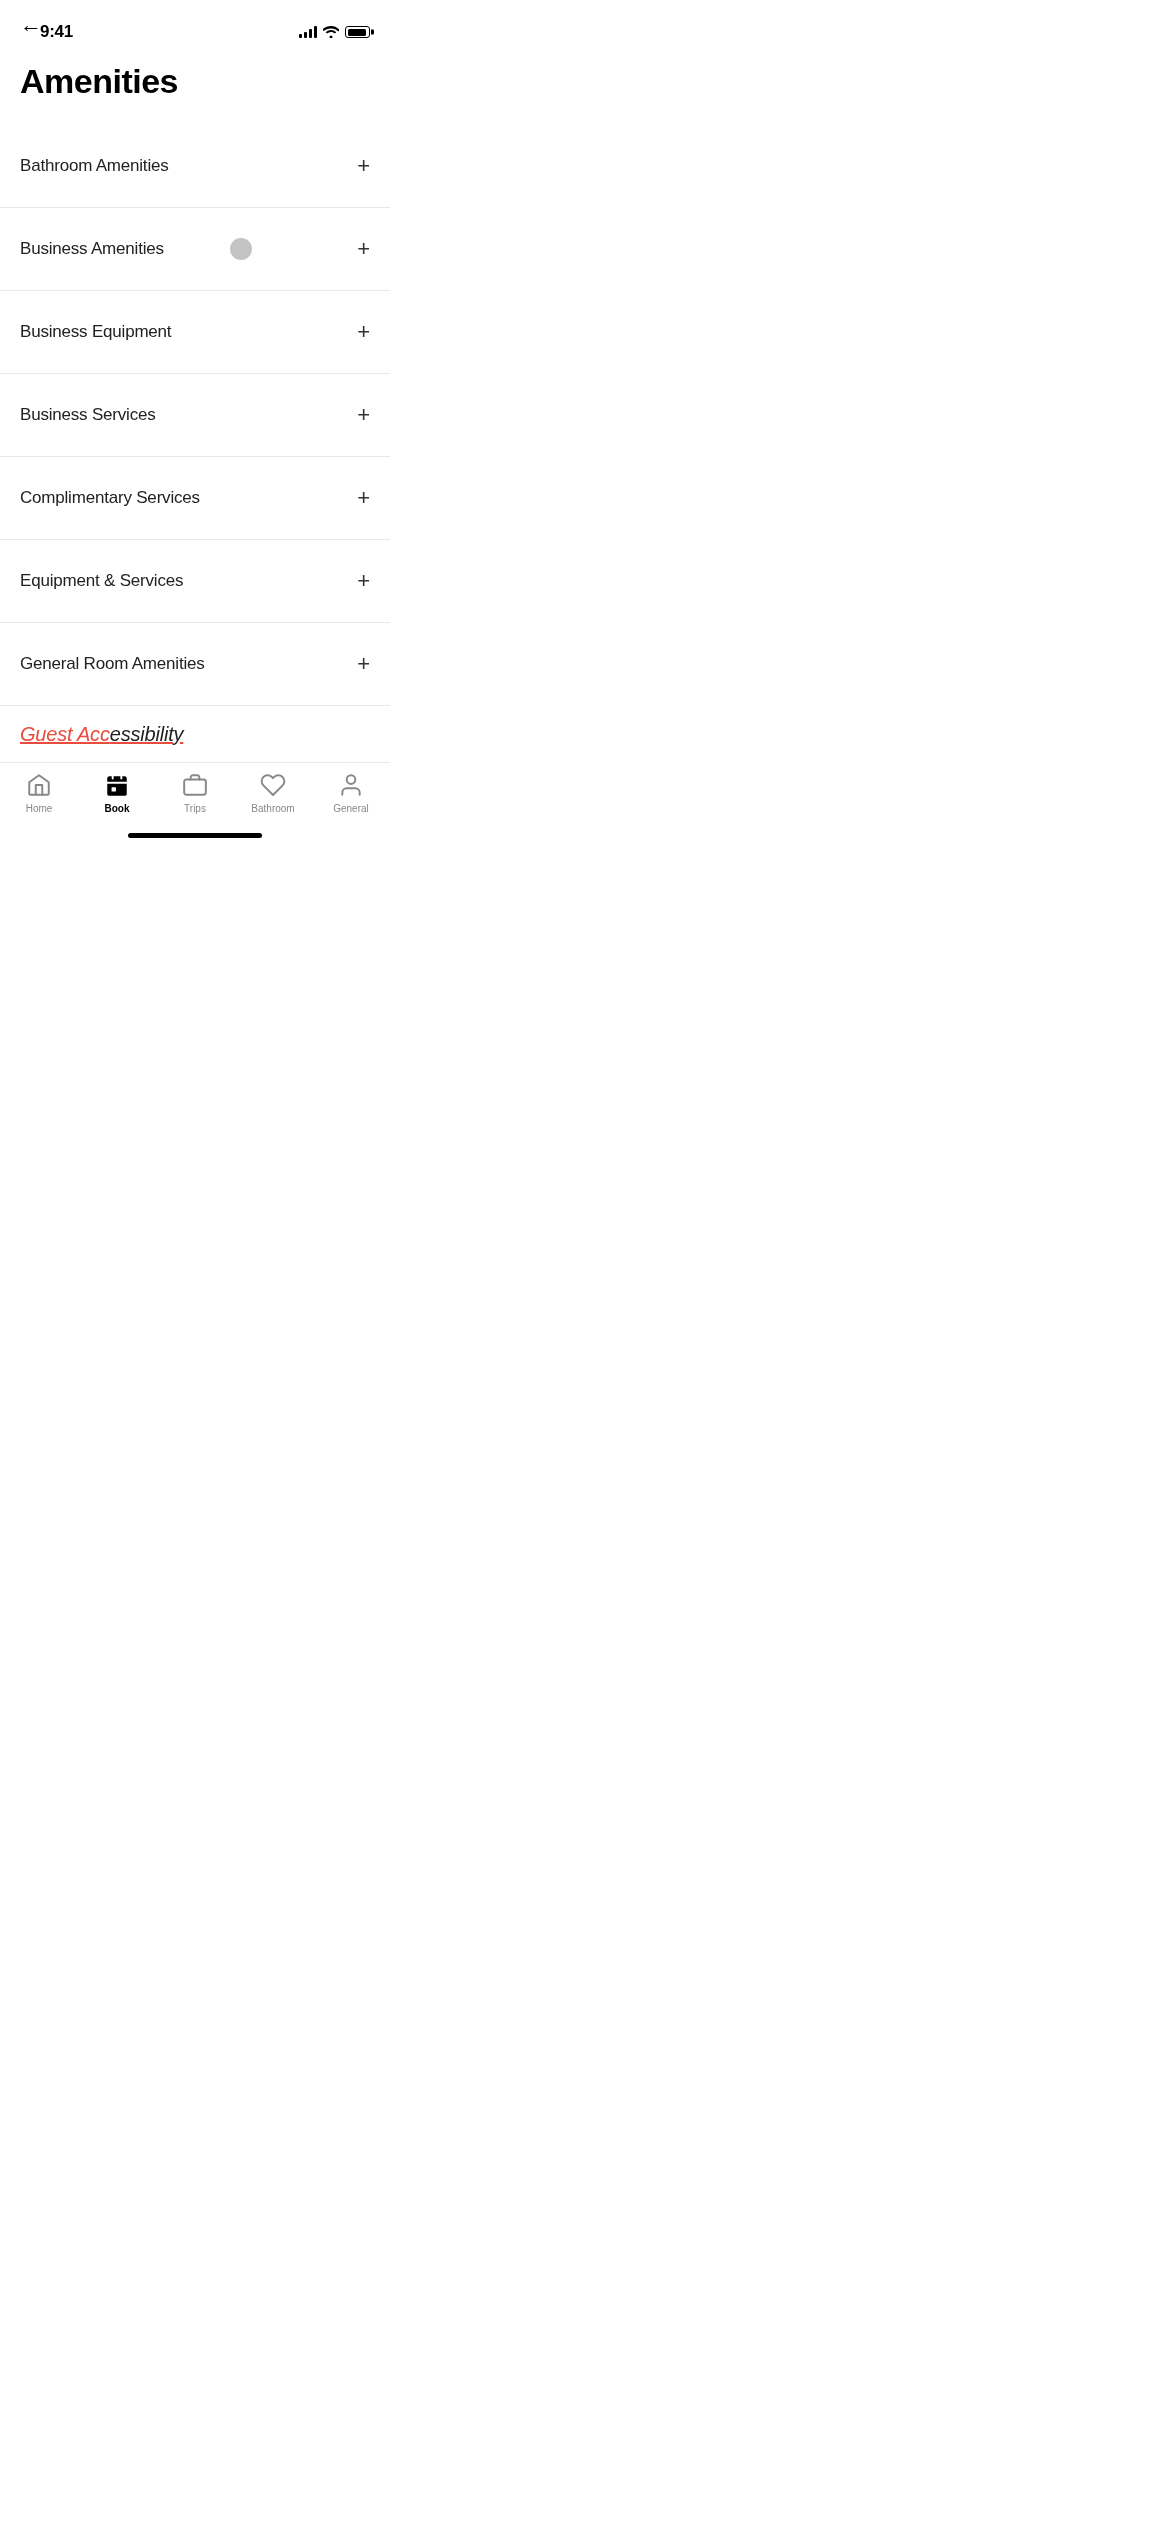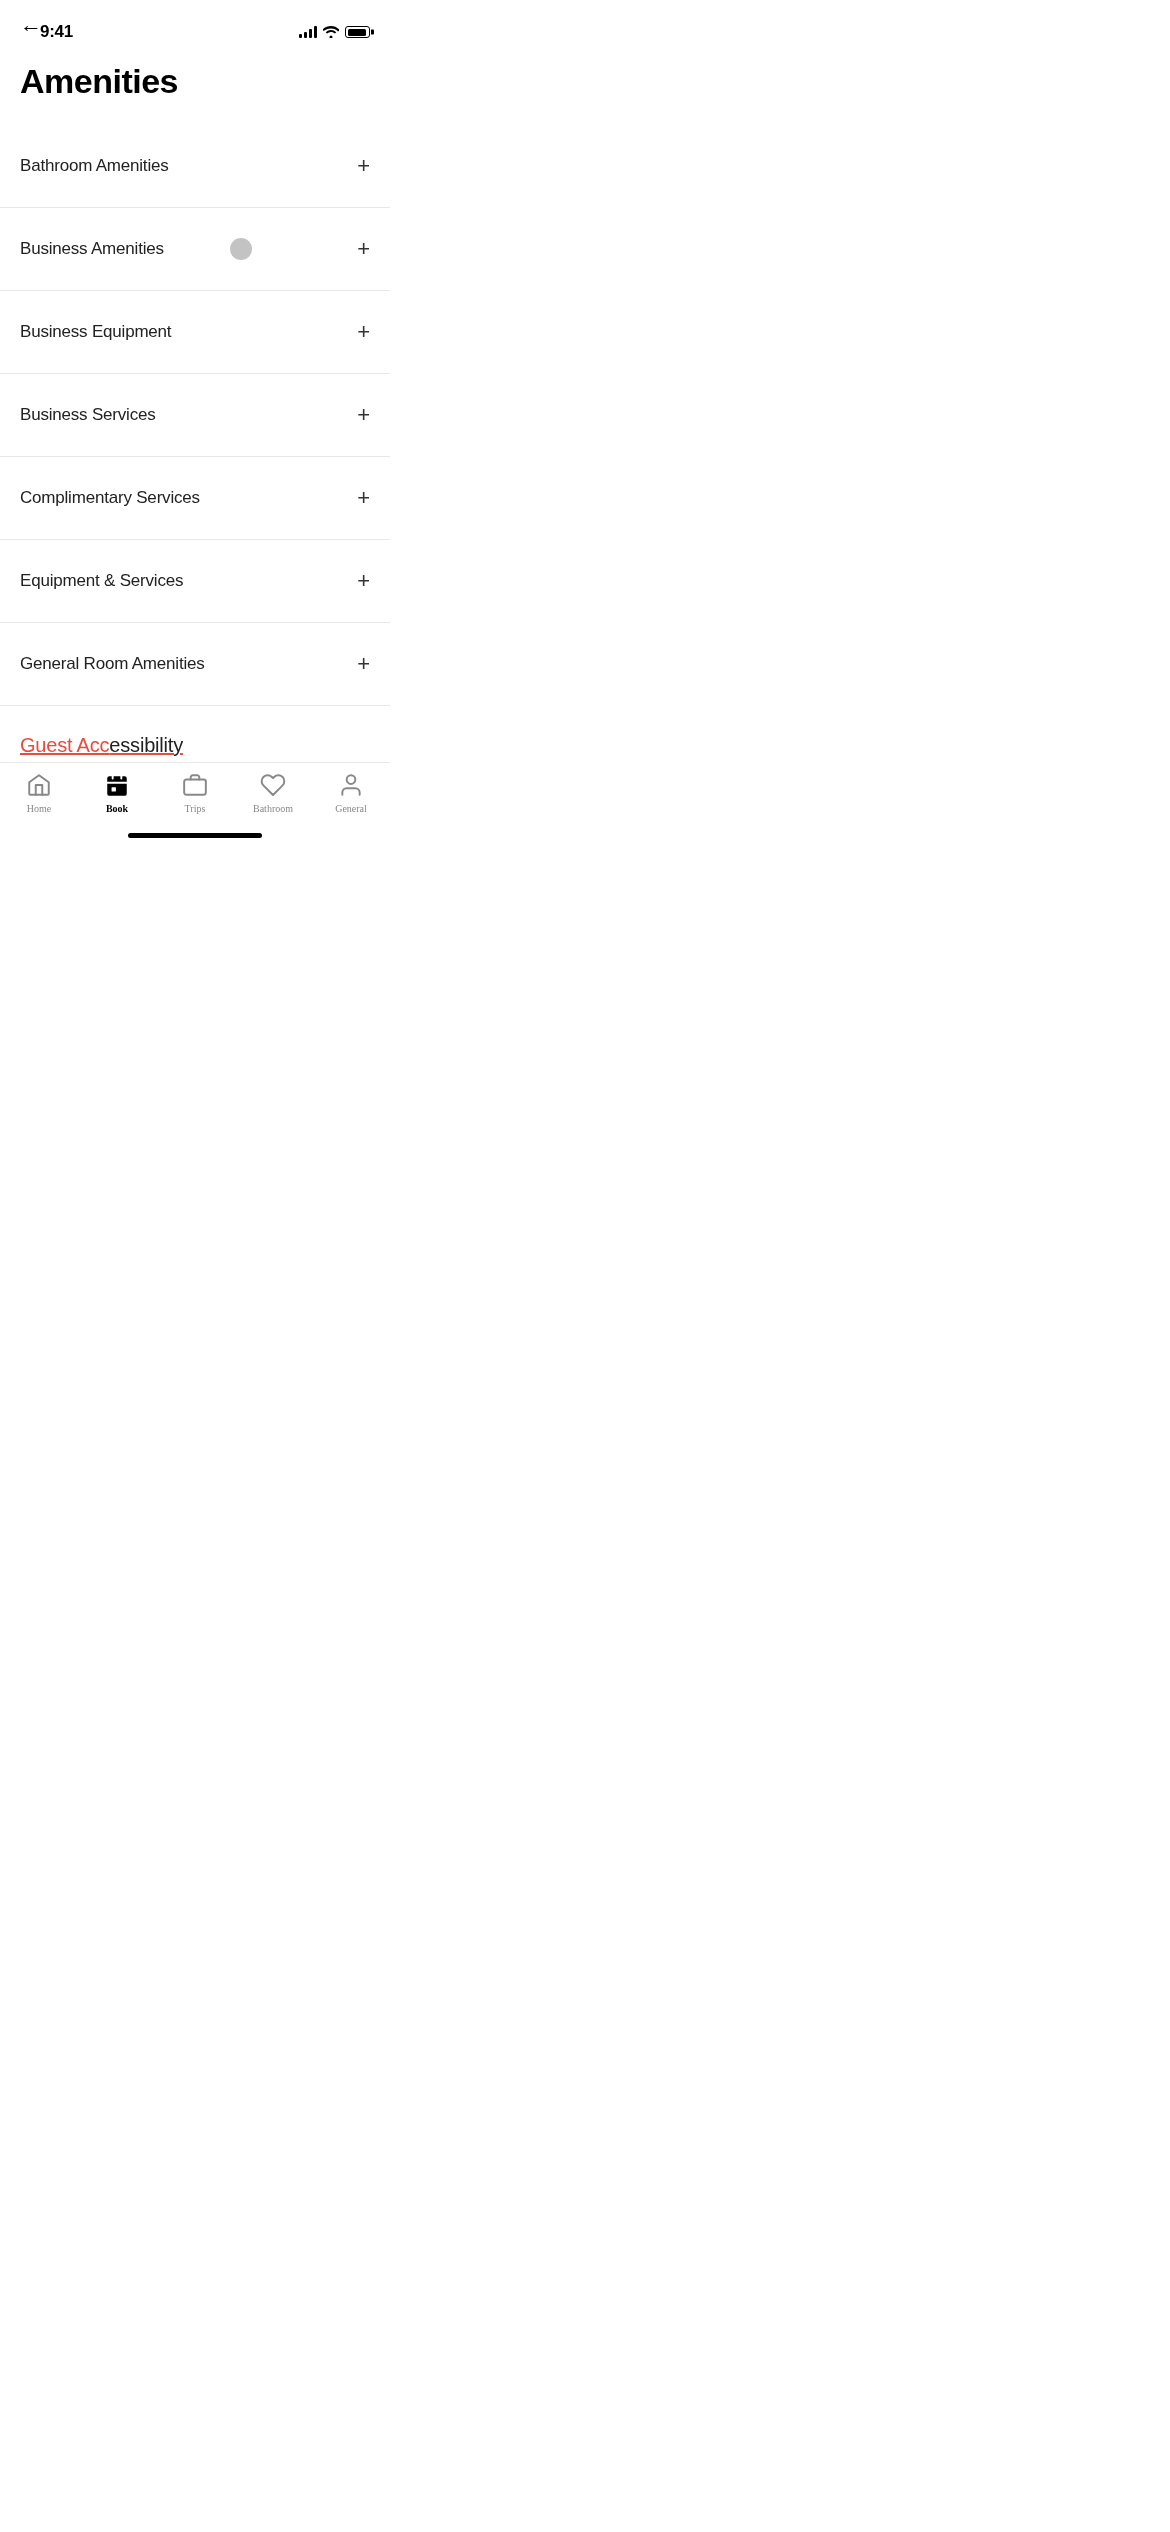--- a/index.html
+++ b/index.html
@@ -166,21 +166,20 @@
       height: 82px;
     }
 
     .nav-item {
       display: flex;
       flex-direction: column;
       align-items: center;
       gap: 4px;
       cursor: pointer;
       flex: 1;
-      font-family: Liberation Serif, serif;
     }
 
     .nav-icon {
       width: 28px;
       height: 28px;
       display: flex;
       align-items: center;
       justify-content: center;
     }
 
@@ -202,25 +201,27 @@
       left: 50%;
       transform: translateX(-50%);
       width: 134px;
       height: 5px;
       background: #000;
       border-radius: 3px;
     }
 
     .partial-item {
       display: flex;
+      align-items: center;
       justify-content: space-between;
       padding: 28px 20px;
       border-bottom: 6px solid #737373;
       overflow: hidden;
       height: 50px;
+      font-style: italic;
     }
 
     .partial-label {
       font-size: 20px;
       font-weight: 500;
       color: #222;
       letter-spacing: -0.2px;
     }
 
     .content-area {

